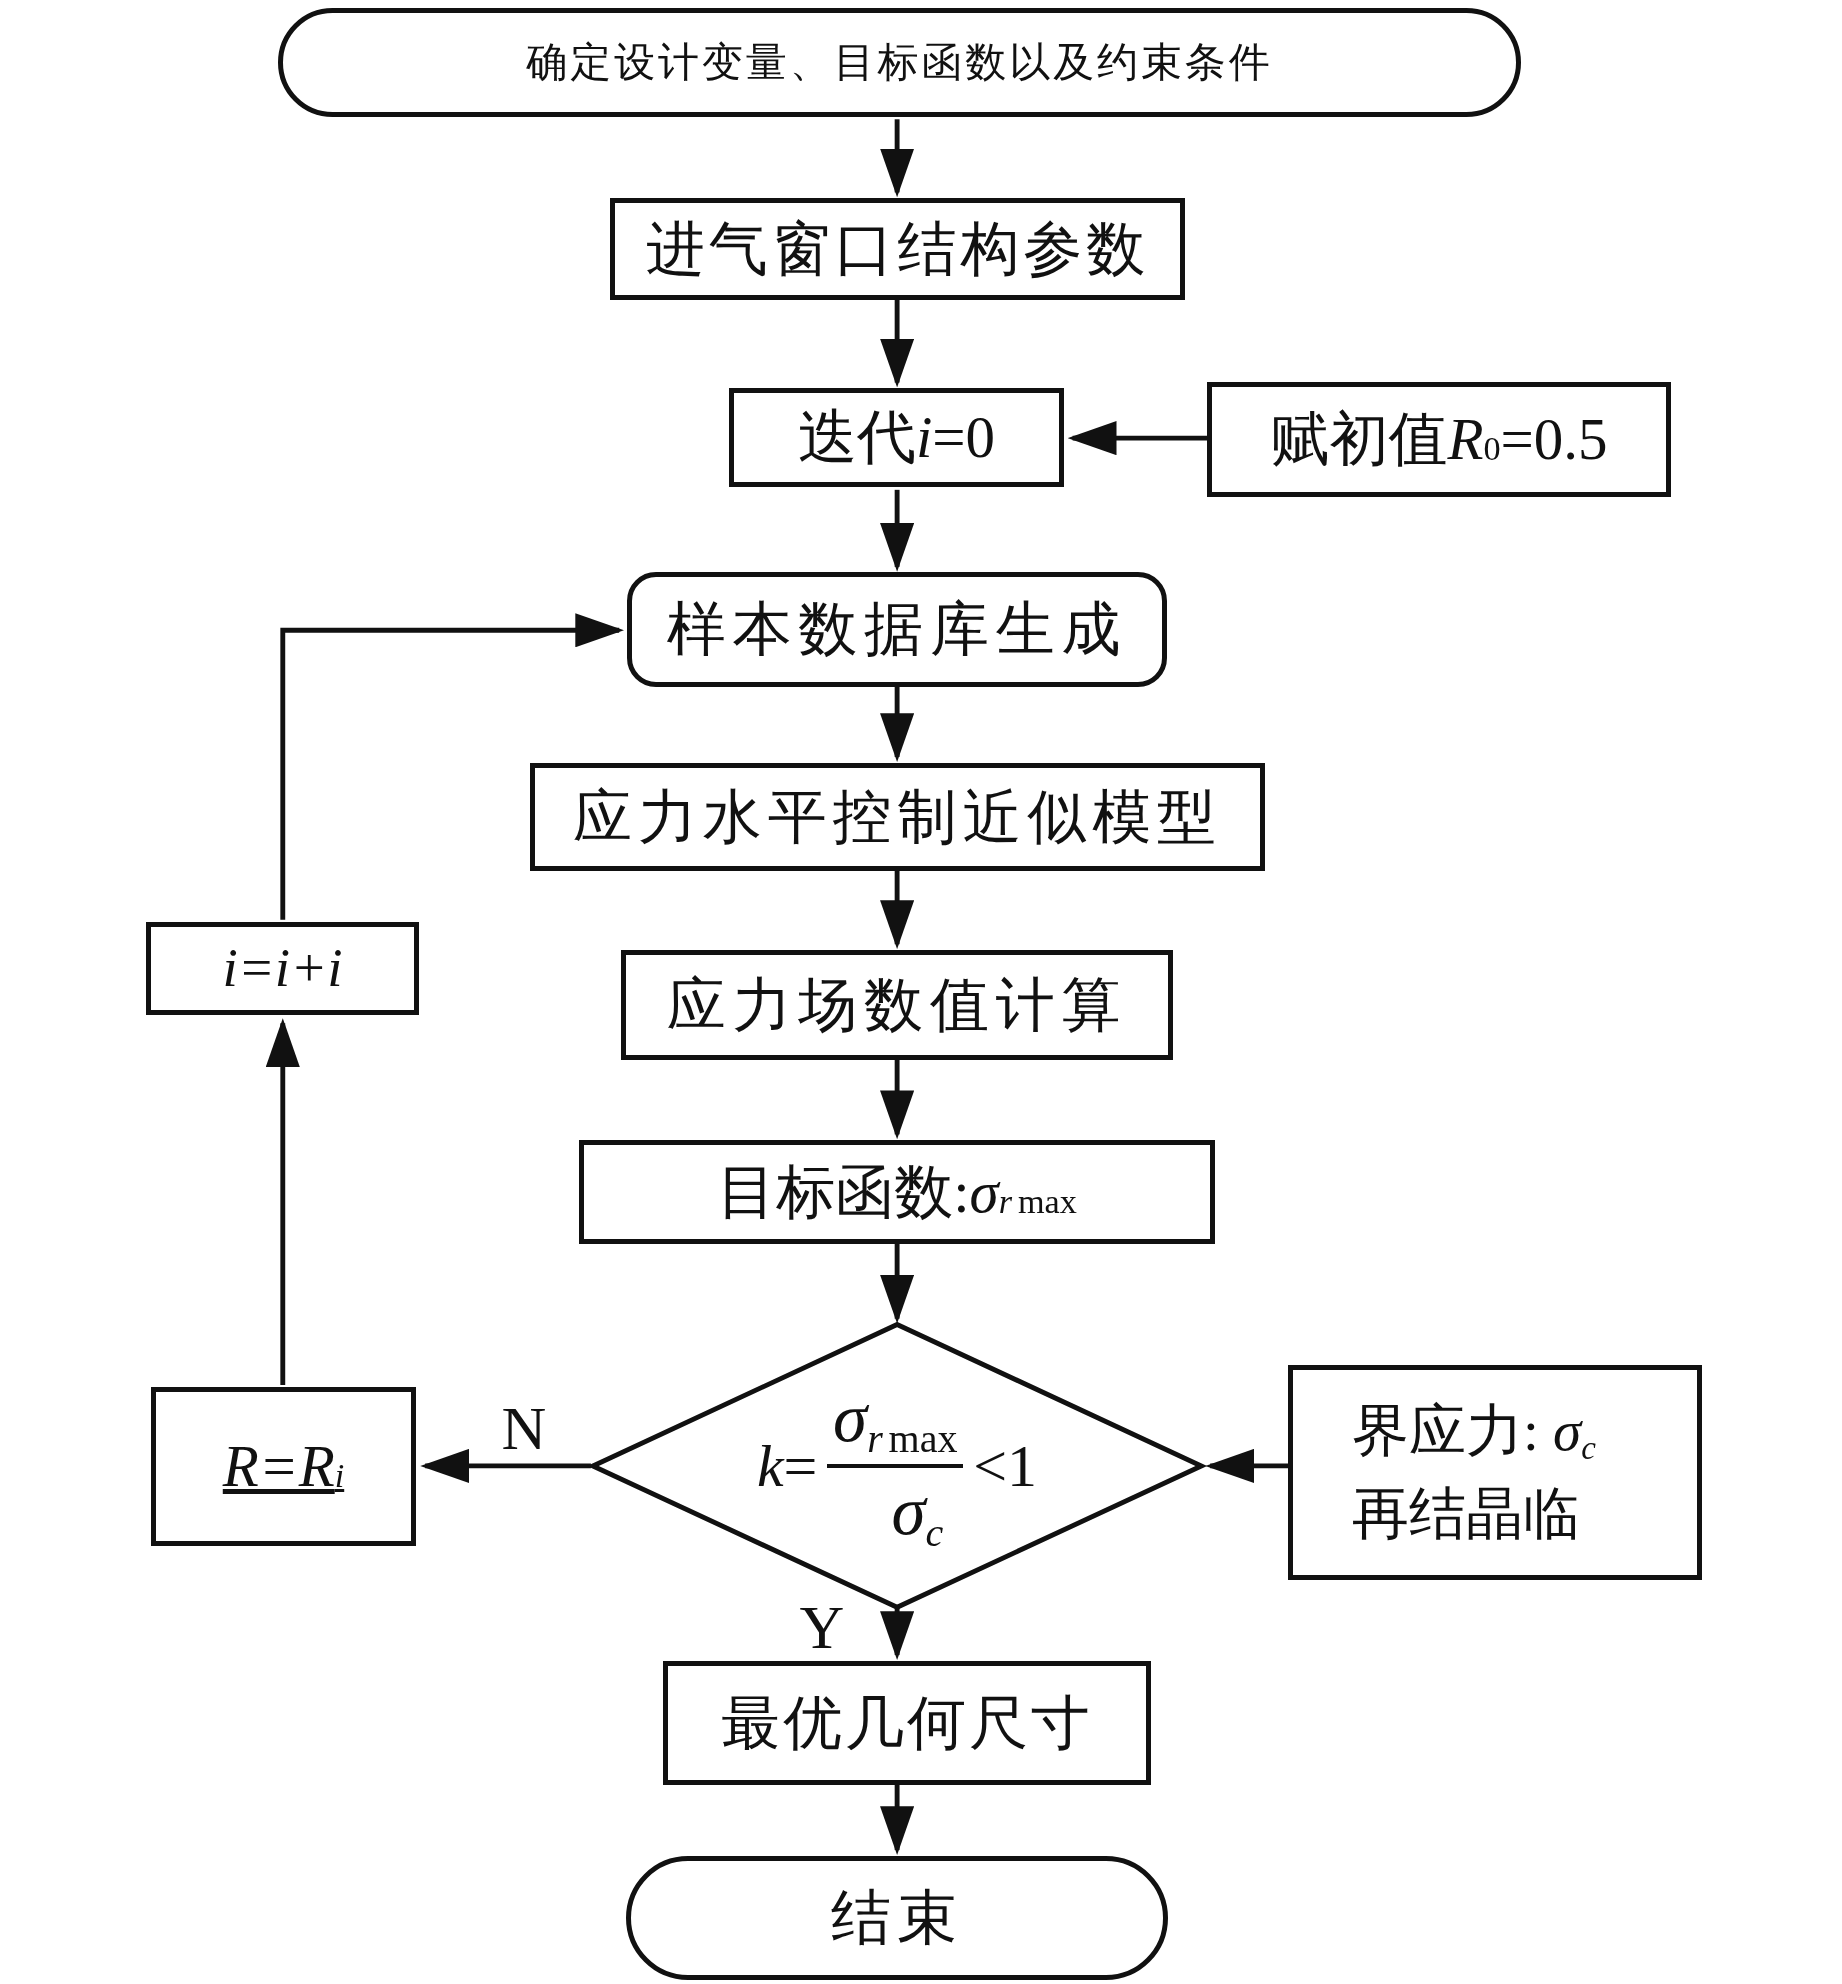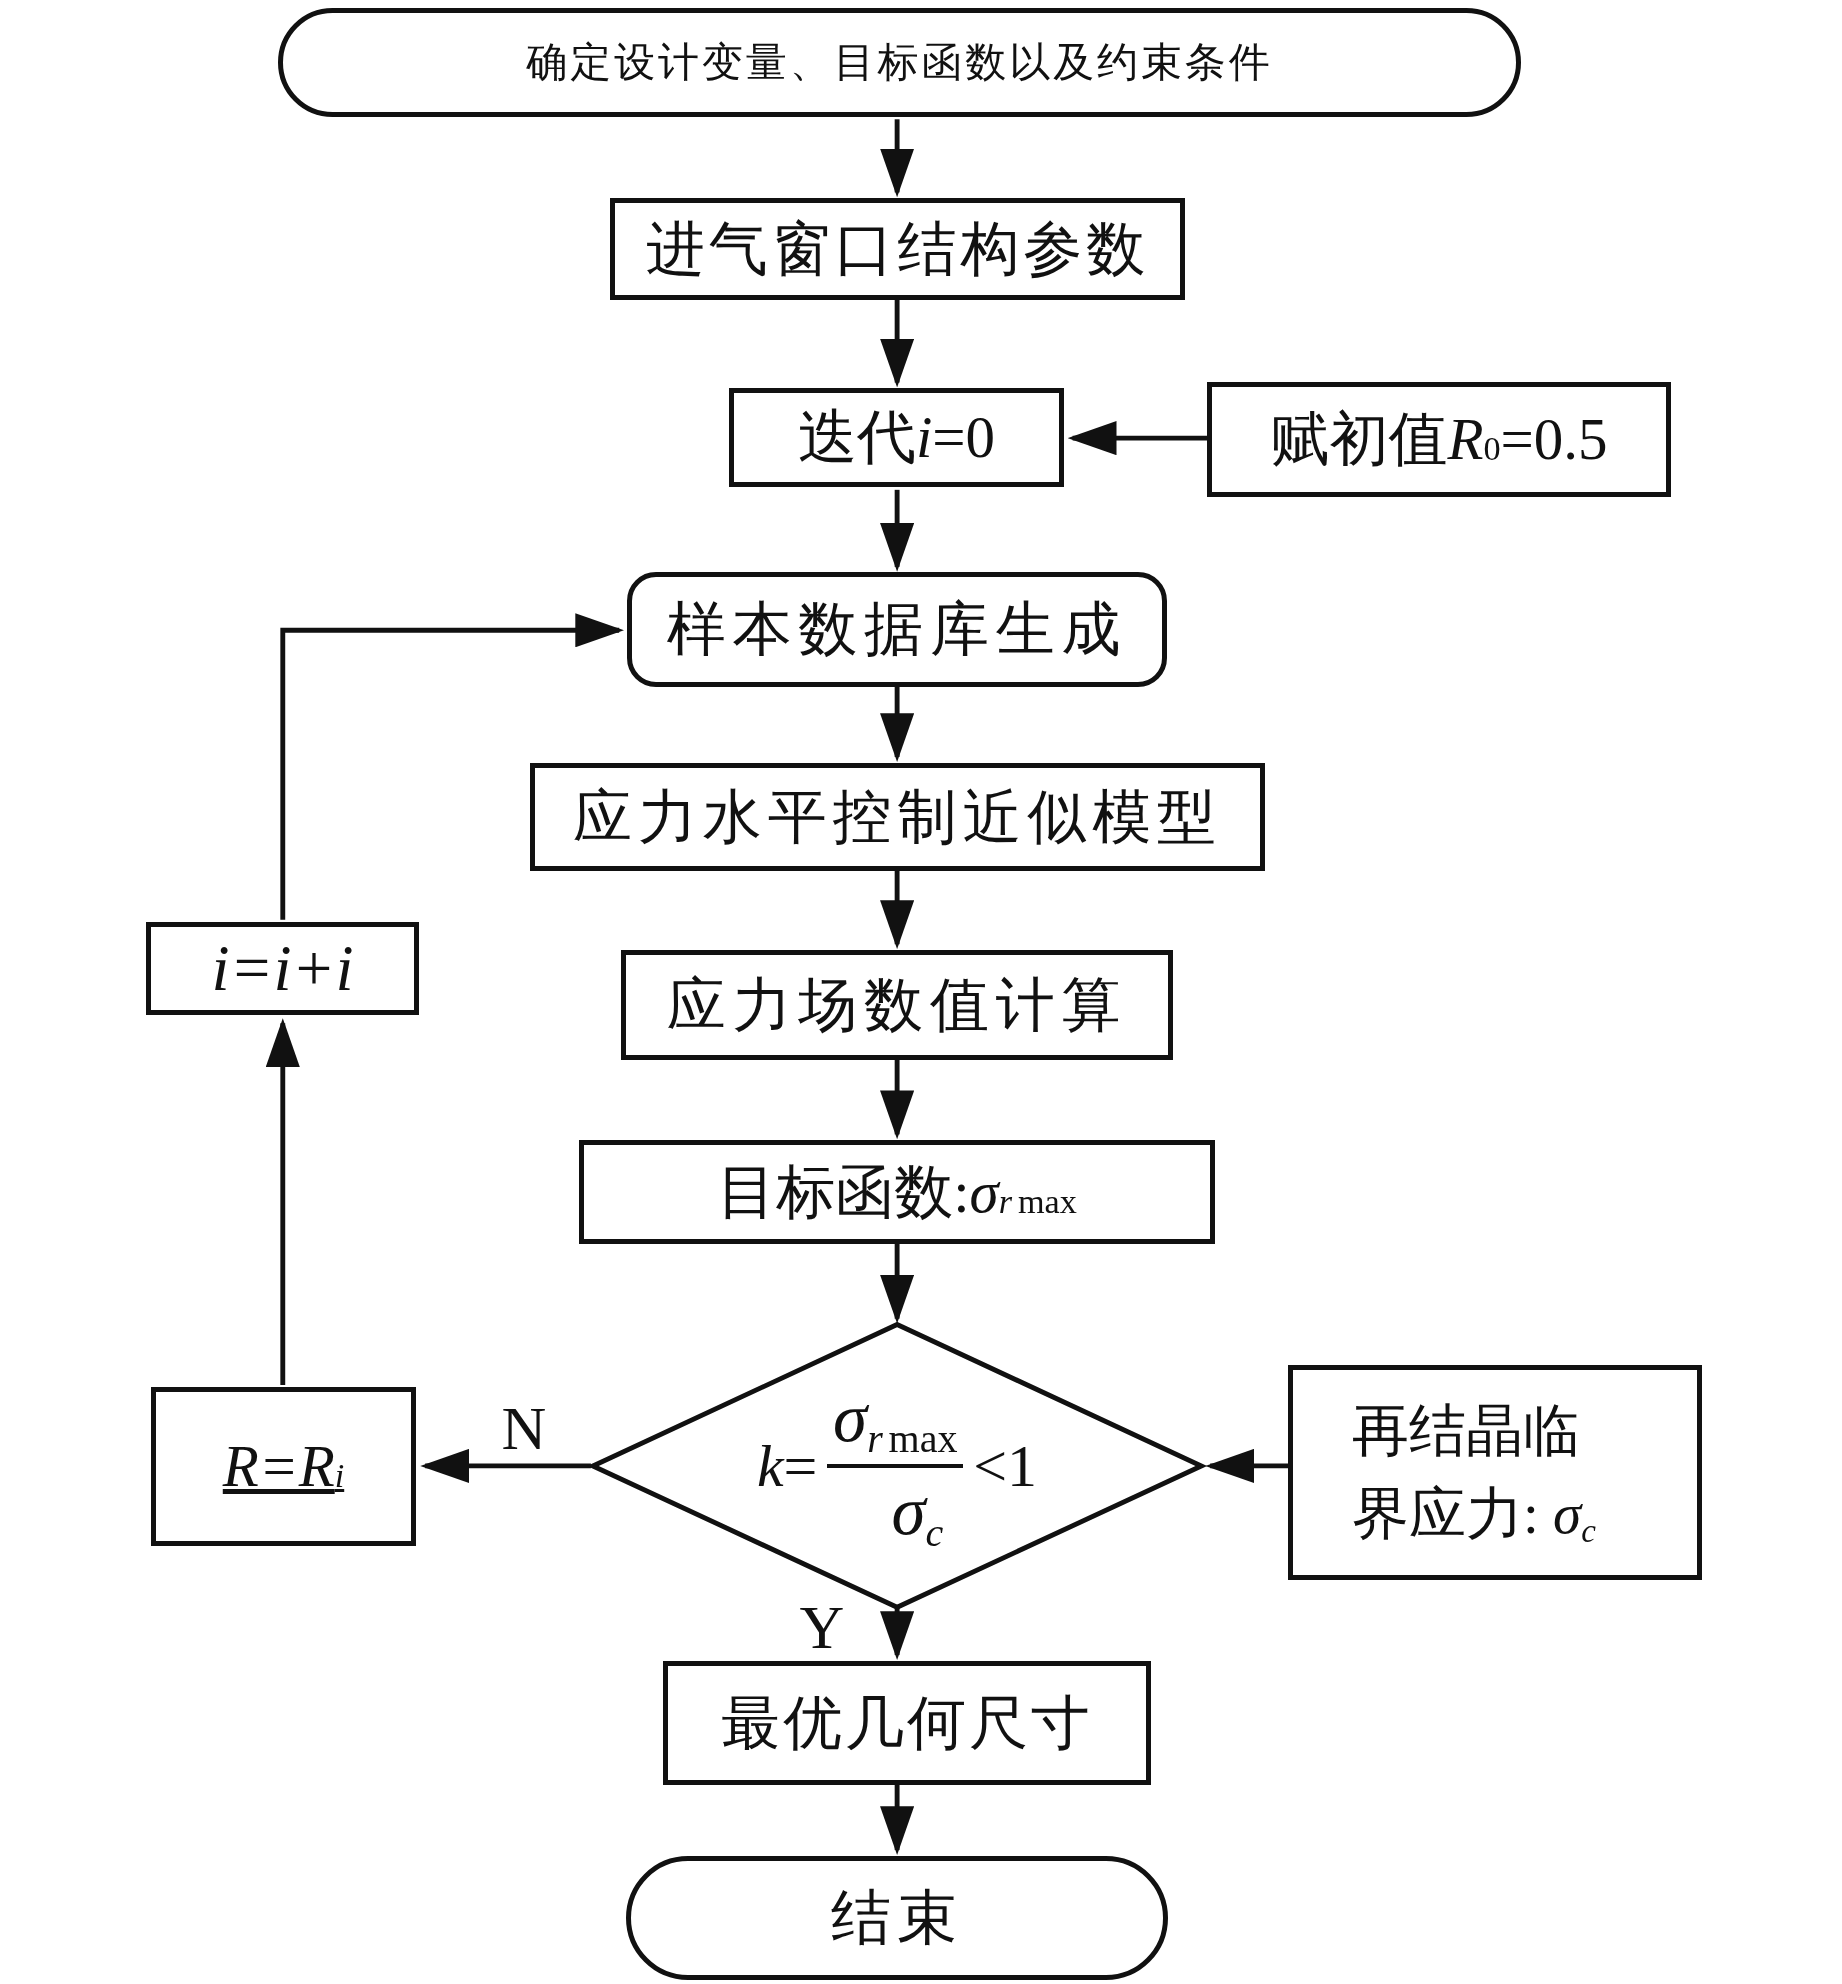--- a/index.html
+++ b/index.html
@@ -17,21 +17,21 @@
   .n-iter{left:729px;top:388px;width:335px;height:99px;}
   .n-init{left:1207px;top:382px;width:464px;height:115px;}
   .n-sample{left:627px;top:572px;width:540px;height:115px;letter-spacing:6.8px;border-radius:29px;}
   .n-approx{left:530px;top:763px;width:735px;height:108px;letter-spacing:5.9px;}
   .n-stress{left:621px;top:950px;width:552px;height:110px;letter-spacing:6.8px;}
   .n-objective{left:579px;top:1140px;width:636px;height:104px;align-items:center;}
   .n-critical{left:1288px;top:1365px;width:414px;height:215px;
               flex-direction:column;align-items:flex-start;justify-content:center;
               padding-left:59px;font-size:57px;line-height:1.45;}
   .n-assignR{left:151px;top:1387px;width:265px;height:159px;text-decoration:underline;}
-  .n-increment{left:146px;top:922px;width:273px;height:93px;font-size:65px;}
+  .n-increment{left:146px;top:922px;width:273px;height:93px;font-size:55px;}
   .n-optimal{left:663px;top:1661px;width:488px;height:124px;letter-spacing:2.9px;}
   .n-end{left:626px;top:1856px;width:542px;height:124px;letter-spacing:5.9px;border-radius:62px;font-size:60px;}
   .d-label{position:absolute;left:624px;top:1363px;width:546px;height:205px;border:none;background:transparent;
            display:flex;align-items:center;justify-content:center;font-size:60px;}
   .branch{position:absolute;border:none;background:transparent;display:flex;align-items:center;justify-content:center;
           font-size:62px;width:78px;height:70px;}
   .b-no{left:485px;top:1393px;}
   .b-yes{left:783px;top:1592px;}
   .it{font-style:italic;}
   .sb{font-size:0.58em;position:relative;top:0.28em;}
@@ -111,22 +111,22 @@
     <span class="it">k</span>
       <span>=</span>
     <span class="frac">
       <span class="num"><span class="it">σ</span><span class="sb"><span class="it">r</span><span class="gap">max</span></span></span>
       <span class="den"><span class="it">σ</span><span class="sb it">c</span></span>
     </span>
     <span>&lt;1</span>
   </div>
 
   <div class="node n-critical">
+    <span><span>界应力: </span><span class="it">σ</span><span class="sb it">c</span></span>
     <span>再结晶临</span>
-    <span><span>界应力: </span><span class="it">σ</span><span class="sb it">c</span></span>
   </div>
 
   <div class="node n-assignR">
     <span class="it">R=R</span>
       <span class="sb it">i</span>
   </div>
 
   <div class="node n-increment">
     <span class="it">i=i+i</span>
   </div>

